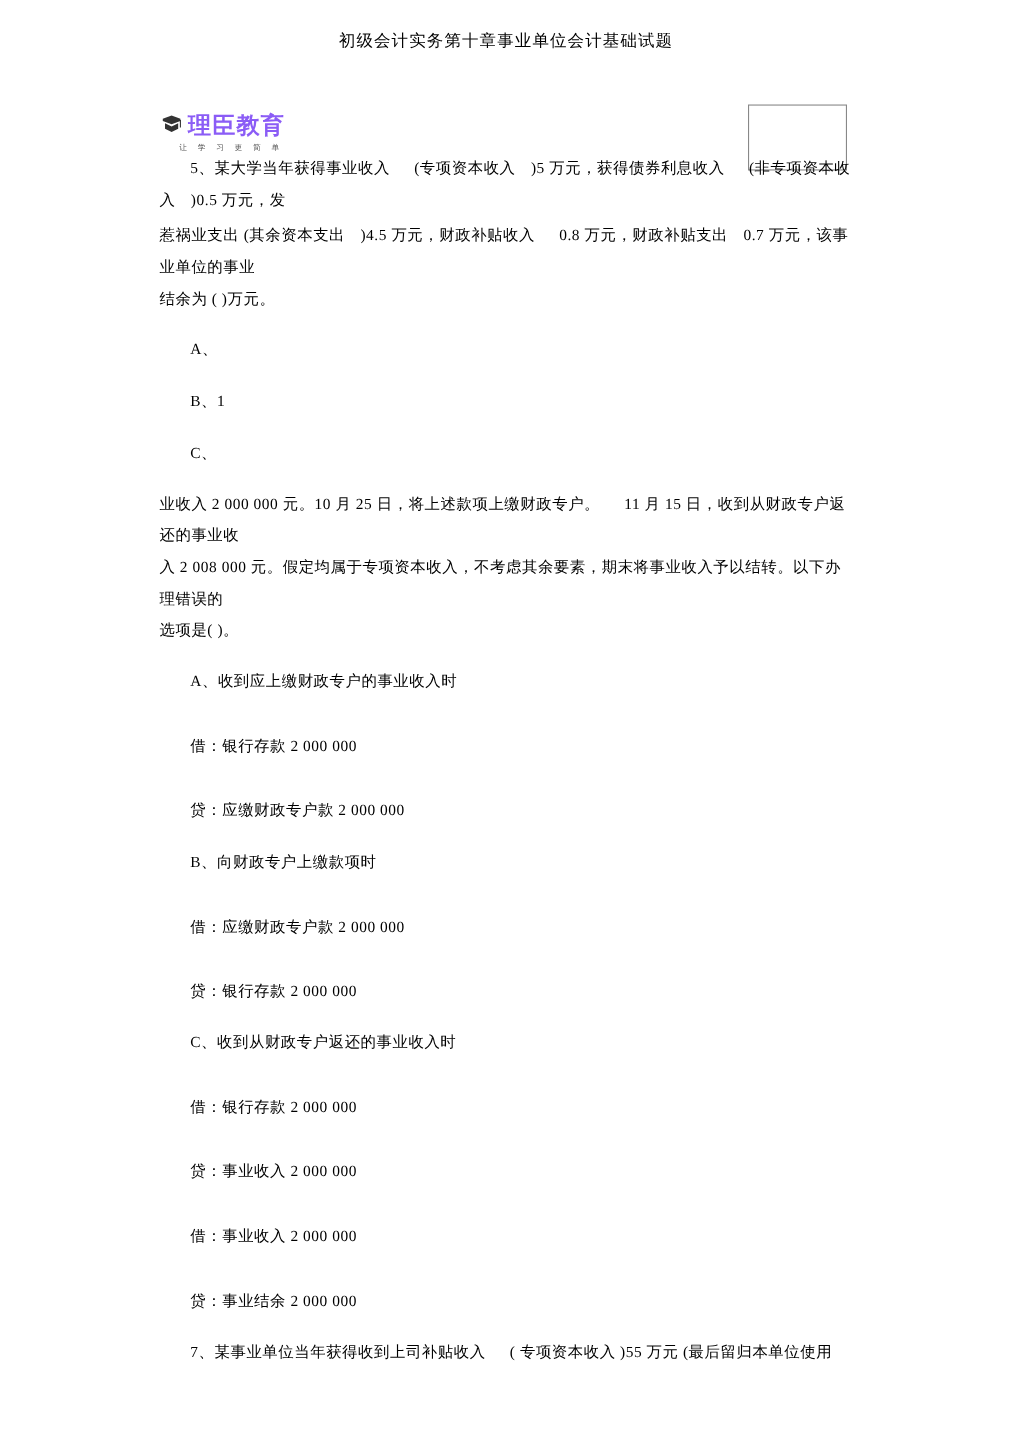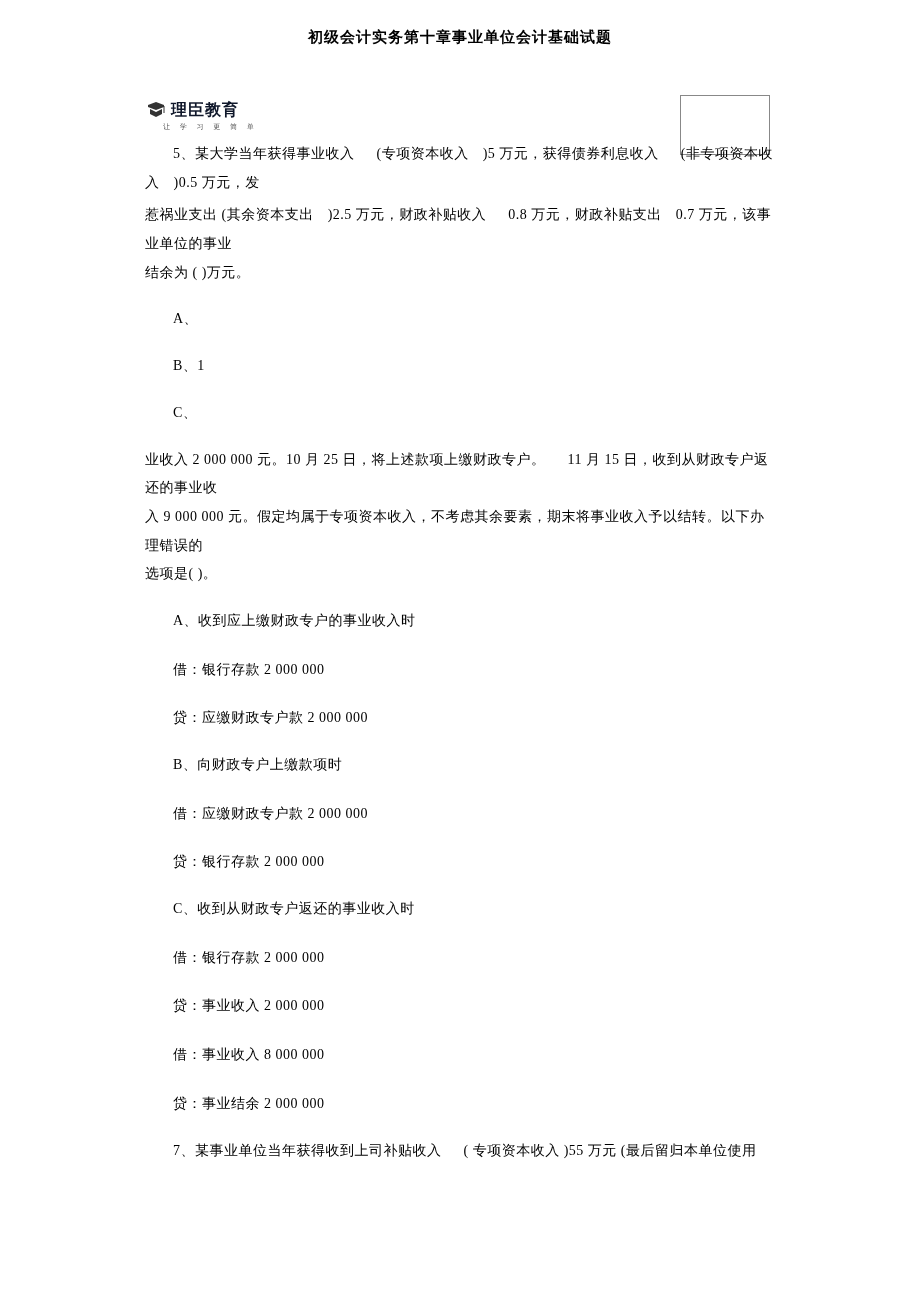--- a/index.html
+++ b/index.html
@@ -10,38 +10,37 @@
       font-family: "SimSun", "宋体", serif;
       font-size: 14px;
       color: #000;
       position: relative;
     }
     .page-title {
       text-align: center;
       padding-top: 28px;
       font-size: 15px;
       letter-spacing: 1px;
-      font-weight: bold;
     }
     .logo-area {
       position: absolute;
       top: 100px;
       left: 145px;
     }
     .logo-row {
       display: flex;
       align-items: center;
       gap: 4px;
     }
     .logo-icon svg { display: block; }
     .logo-main {
       font-family: Liberation Serif, serif;
-      font-size: 16px;
+      font-size: 21px;
       font-weight: bold;
-      color: #0f172a;
+      color: #8b5cf6;
       letter-spacing: 1px;
     }
     .logo-sub {
       font-size: 7px;
       color: #555;
       letter-spacing: 4px;
       margin-top: 1px;
       margin-left: 18px;
     }
     .image-box {
@@ -55,21 +54,21 @@
     .content {
       position: absolute;
       top: 140px;
       left: 145px;
       width: 630px;
       line-height: 2.05;
       letter-spacing: 0.5px;
     }
     .para { text-indent: 2em; margin-bottom: 4px; }
     .opt { text-indent: 2em; margin-top: 18px; }
-    .sub { text-indent: 2em; margin-top: 20px; }
+    .sub { text-indent: 2em; margin-top: 30px; }
     .spacer { height: 18px; }
     .gap { display: inline-block; width: 18px; }
     .gap-sm { display: inline-block; width: 10px; }
     .gap-lg { display: inline-block; width: 26px; }
   </style>
 </head>
 <body>
 
 <div class="page-title">初级会计实务第十章事业单位会计基础试题</div>
 
@@ -93,52 +92,52 @@
 
   <div class="para">
     <span>5、某大学当年获得事业收入</span><span class="gap"></span>
     <span>(专项资本收入</span><span class="gap-sm"></span>
     <span>)5 万元，获得债券利息收入</span><span class="gap"></span>
     <span>(非专项资本收入</span><span class="gap-sm"></span>
     <span>)0.5 万元，发</span>
   </div>
   <div>
     <span>惹祸业支出 (其余资本支出</span><span class="gap-sm"></span>
-    <span>)2.5 万元，财政补贴收入</span><span class="gap"></span>
+    <span>)4.5 万元，财政补贴收入</span><span class="gap"></span>
     <span>0.8 万元，财政补贴支出</span><span class="gap-sm"></span>
     <span>0.7 万元，该事业单位的事业</span>
   </div>
   <div>结余为 (    )万元。</div>
 
   <div class="opt">A、</div>
   <div class="opt">B、1</div>
   <div class="opt">C、</div>
 
   <div class="spacer"></div>
 
   <div>
     <span>业收入 2 000 000 元。10 月 25 日，将上述款项上缴财政专户。</span><span class="gap"></span>
     <span>11 月  15 日，收到从财政专户返还的事业收</span>
   </div>
-  <div>入 9 000 000 元。假定均属于专项资本收入，不考虑其余要素，期末将事业收入予以结转。以下办理错误的</div>
+  <div>入 2 008 000 元。假定均属于专项资本收入，不考虑其余要素，期末将事业收入予以结转。以下办理错误的</div>
   <div>选项是( )。</div>
 
   <div class="opt">A、收到应上缴财政专户的事业收入时</div>
   <div class="sub">借：银行存款    2 000 000</div>
   <div class="sub">贷：应缴财政专户款    2 000 000</div>
 
   <div class="opt">B、向财政专户上缴款项时</div>
   <div class="sub">借：应缴财政专户款    2 000 000</div>
   <div class="sub">贷：银行存款    2 000 000</div>
 
   <div class="opt">C、收到从财政专户返还的事业收入时</div>
   <div class="sub">借：银行存款    2 000 000</div>
   <div class="sub">贷：事业收入    2 000 000</div>
 
-  <div class="sub">借：事业收入     8 000 000</div>
+  <div class="sub">借：事业收入     2 000 000</div>
   <div class="sub">贷：事业结余    2 000 000</div>
 
   <div class="spacer"></div>
 
   <div class="para">
     <span>7、某事业单位当年获得收到上司补贴收入</span><span class="gap"></span>
     <span>( 专项资本收入 )55 万元 (最后留归本单位使用</span><span class="gap-sm"></span>
     
   </div>
 

